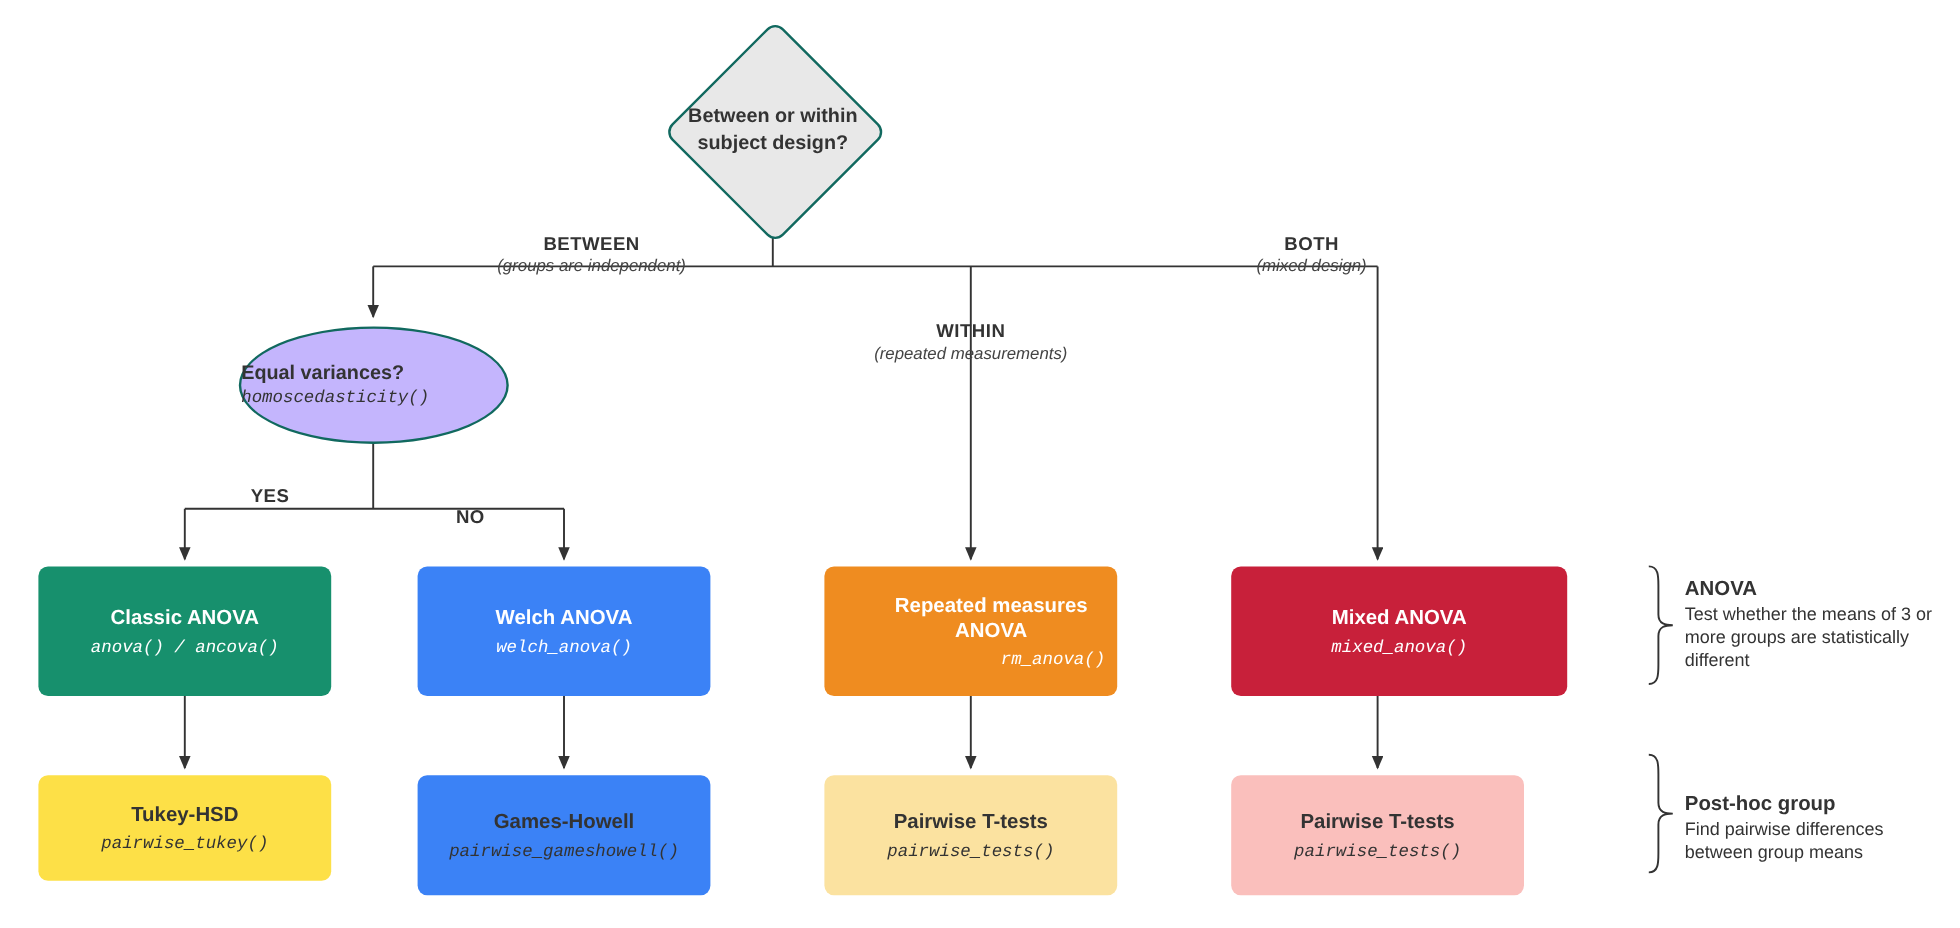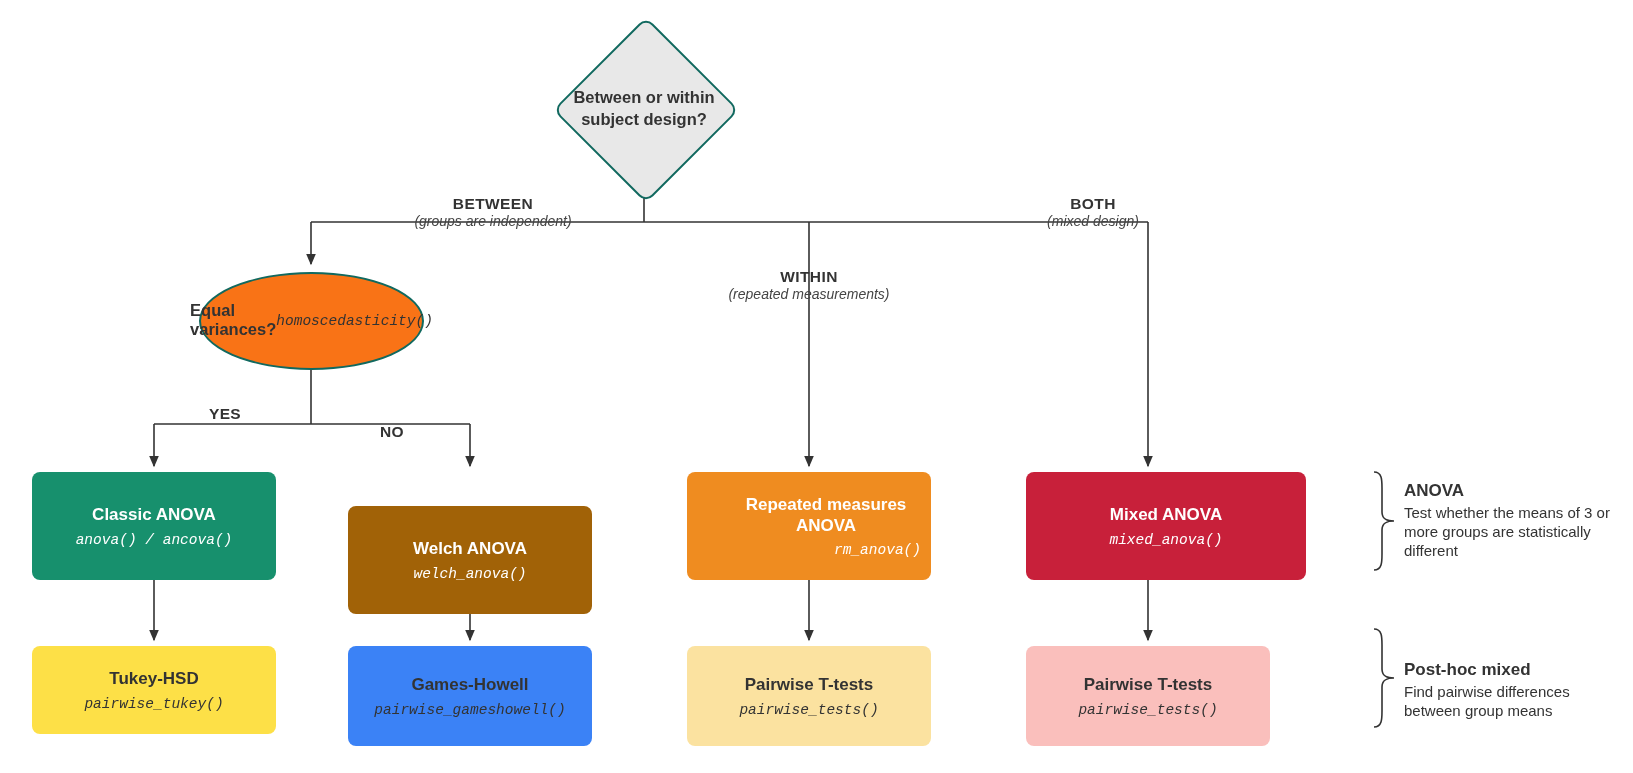--- a/index.html
+++ b/index.html
@@ -67,24 +67,24 @@
 
   
   .ellipse {
     position: absolute;
     left: 199px;
     top: 272px;
     width: 221px;
     height: 94px;
     border: 2.5px solid #11695f;
     border-radius: 50%;
-    background: #f97316;
+    background: #c4b5fd;
     display: flex;
-    flex-direction: row;
-    align-items: center;
+    flex-direction: column;
+    align-items: flex-start;
     justify-content: center;
   }
   .ellipse .title {
     font-size: 16.5px;
     font-weight: bold;
     color: #333333;
     margin-bottom: 3px;
   }
   .mono-italic {
     font-family: "Liberation Mono", monospace;
@@ -219,21 +219,21 @@
   </div>
   <div class="edge-label" style="left:342px; top:382px; width:100px;margin-top:41px;">
     <div class="strong">NO</div>
   </div>
 
   <div class="box" style="left:32px; top:472px; width:244px; height:108px; background:#17906d;">
     <div class="title white-txt">Classic ANOVA</div>
     <div class="code mono-italic white-txt">anova() / ancova()</div>
   </div>
 
-  <div class="box" style="left:348px; top:472px; width:244px; height:108px; background:#a16207;margin-top:34px;">
+  <div class="box" style="left:348px; top:472px; width:244px; height:108px; background:#3b82f6;">
     <div class="title white-txt">Welch ANOVA</div>
     <div class="code mono-italic white-txt">welch_anova()</div>
   </div>
 
   <div class="box" style="left:687px; top:472px; width:244px; height:108px; background:#ef8c20;align-items:flex-end;">
     <div class="title white-txt" style="max-width:190px;">Repeated measures ANOVA</div>
     <div class="code mono-italic white-txt">rm_anova()</div>
   </div>
 
   <div class="box" style="left:1026px; top:472px; width:280px; height:108px; background:#c8203a;">
@@ -260,17 +260,17 @@
     <div class="title dark-txt">Pairwise T-tests</div>
     <div class="code mono-italic dark-txt">pairwise_tests()</div>
   </div>
 
   <div class="brace-label" style="left:1404px; top:481px; width:215px;">
     <div class="b-title">ANOVA</div>
     <div class="b-desc">Test whether the means of 3 or more groups are statistically different</div>
   </div>
 
   <div class="brace-label" style="left:1404px; top:660px; width:215px;">
-    <div class="b-title">Post-hoc mixed</div>
+    <div class="b-title">Post-hoc group</div>
     <div class="b-desc">Find pairwise differences between group means</div>
   </div>
 
 </div>
 
 </body></html>

